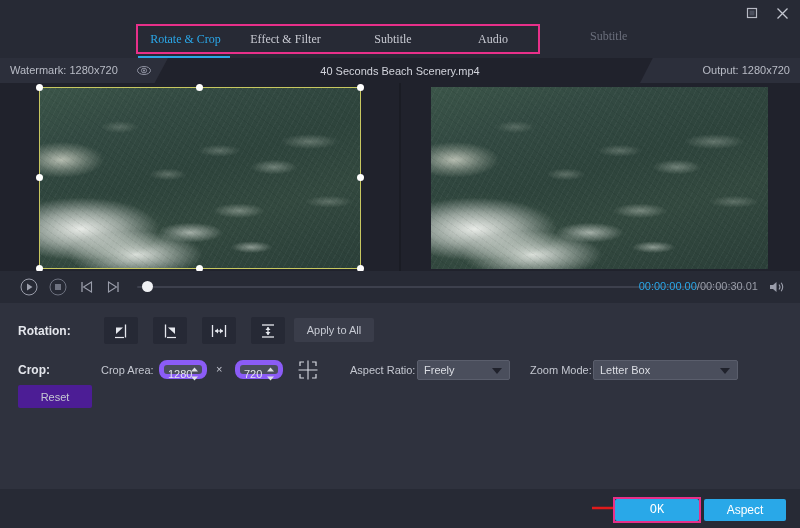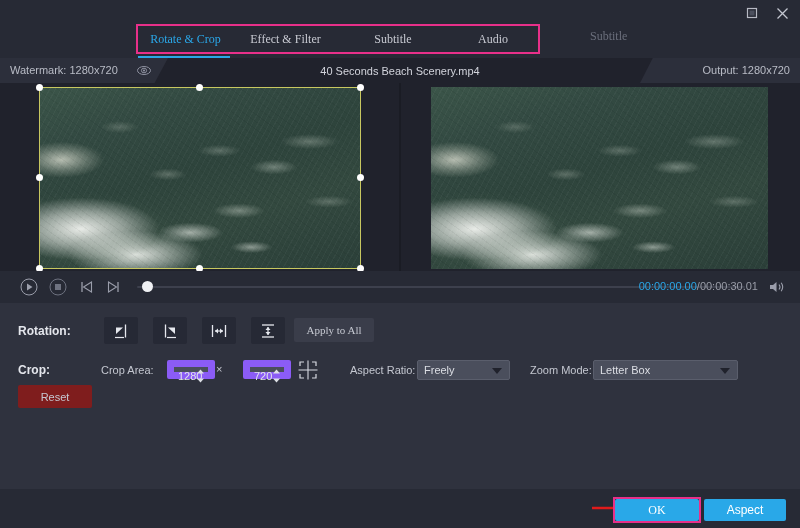--- a/index.html
+++ b/index.html
@@ -236,48 +236,47 @@
   .rotbtn.r1 { left: 153px; }
   .rotbtn.r2 { left: 202px; }
   .rotbtn.r3 { left: 251px; }
 
   .applyall {
     position: absolute; left: 294px; top: 318px;
     width: 80px; height: 24px;
     background: #3a3d4a;
     border: none; border-radius: 2px;
     color: #c6c9d2; font-size: 11px;
-    font-family: Liberation Serif, serif;
+    font-family: Liberation Sans, sans-serif;
     cursor: pointer;
   }
   .reset {
     position: absolute; left: 18px; top: 385px;
     width: 74px; height: 23px;
-    background: #7f1d1d;
+    background: #4c1d95;
     border: none; border-radius: 2px;
     color: #c6c9d2; font-size: 11px;
     font-family: "Liberation Sans", sans-serif;
     cursor: pointer;
   }
 
   .fieldlabel {
     position: absolute;
     font-size: 11px; color: #c4c7d0;
   }
   .lbl-croparea { left: 101px; top: 364px; }
   .lbl-aspect   { left: 350px; top: 364px; }
   .lbl-zoom     { left: 530px; top: 364px; }
 
   .spin {
     position: absolute; top: 360px;
     width: 48px; height: 19px;
     background: #4a4e5c;
-    border: 7px solid #8b5cf6;
-    border-radius: 2px;
-    margin-left: 8px;
+    border: 5px solid #8b5cf6;
+    border-radius: 8px;
   }
   .spin.w { left: 159px; }
   .spin.h { left: 235px; }
   .spin input {
     position: absolute; left: 4px; top: 0;
     width: 28px; height: 17px;
     background: transparent; border: none; outline: none;
     color: #e2e4ea; font-size: 11px;
     font-family: "Liberation Sans", sans-serif;
   }
@@ -330,21 +329,21 @@
   .okwrap {
     position: absolute; left: 613px; top: 497px;
     width: 88px; height: 26px;
     border: 2px solid #e8308a;
   }
   .okbtn {
     position: absolute; left: 0; top: 0;
     width: 84px; height: 22px;
     background: #29a8e8; border: none; border-radius: 2px;
     color: #ffffff; font-size: 12px;
-    font-family: Liberation Serif, serif;
+    font-family: Liberation Mono, monospace;
     cursor: pointer;
   }
   .cancelbtn {
     position: absolute; left: 704px; top: 499px;
     width: 82px; height: 22px;
     background: #29a8e8; border: none; border-radius: 2px;
     color: #ffffff; font-size: 12px;
     font-family: "Liberation Sans", sans-serif;
     cursor: pointer;
   }

